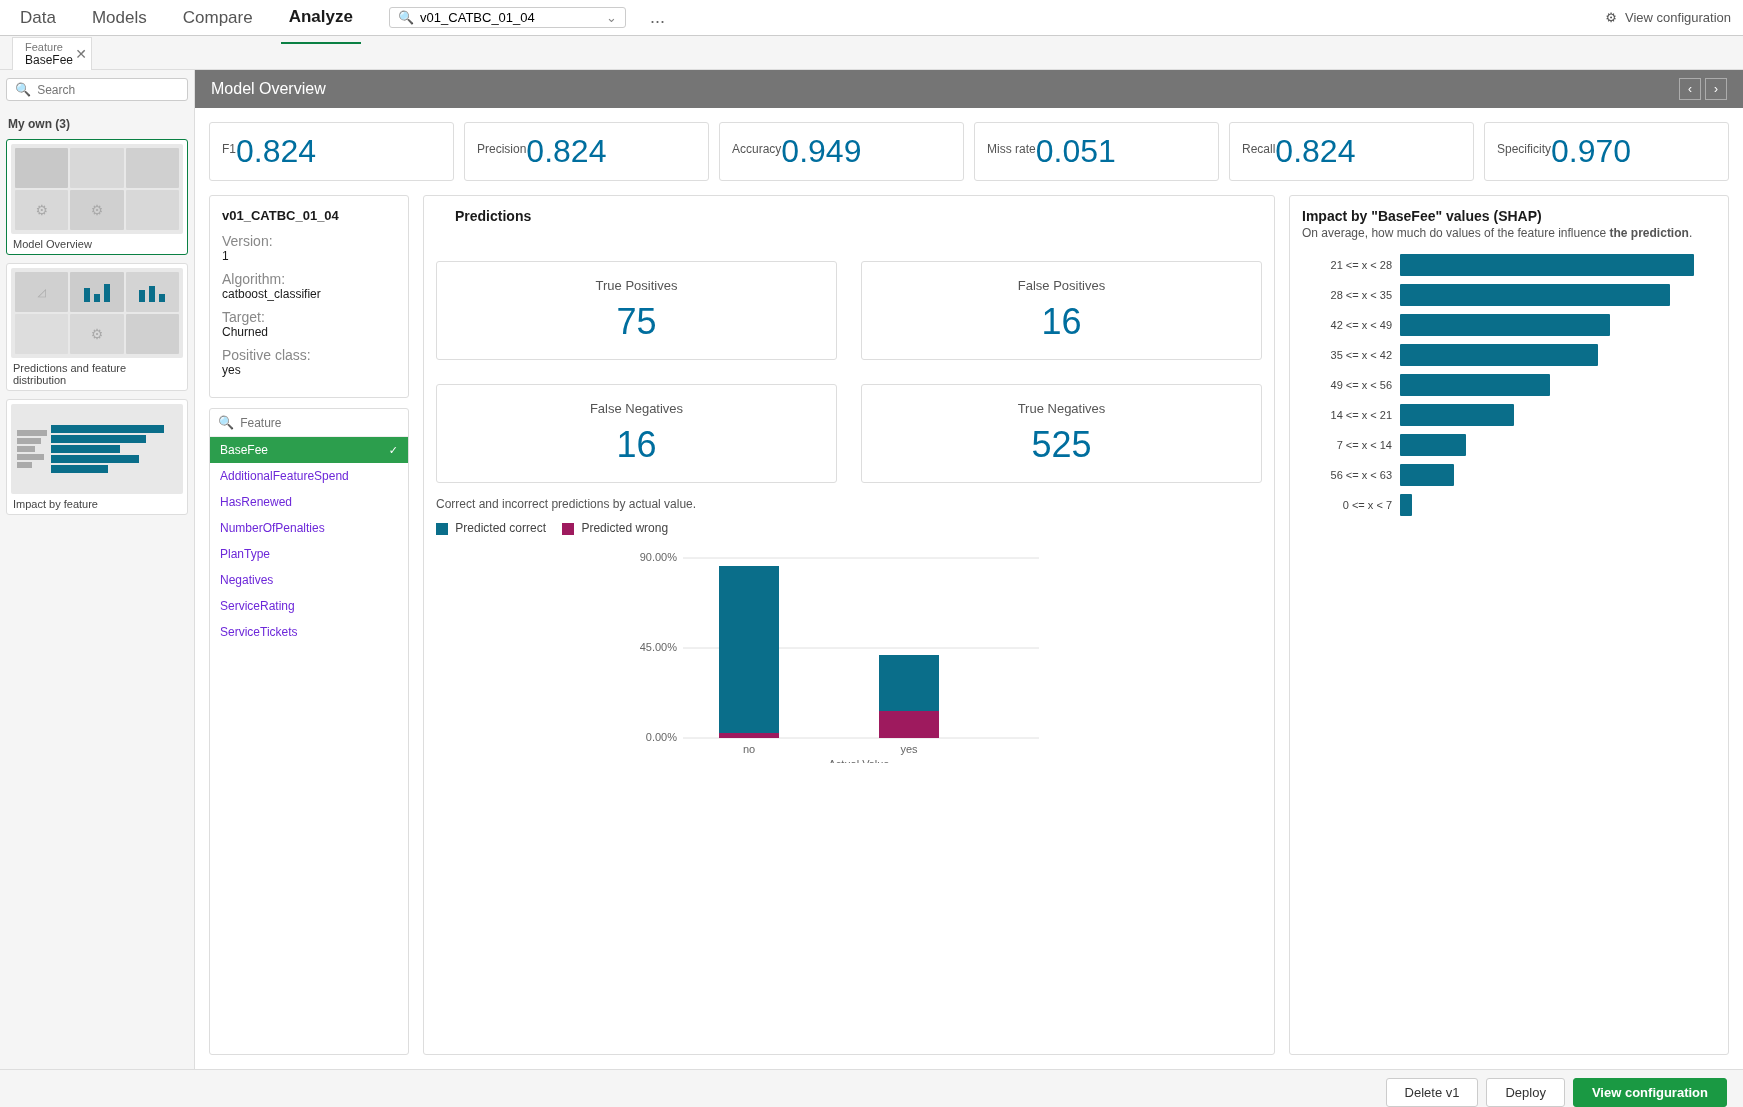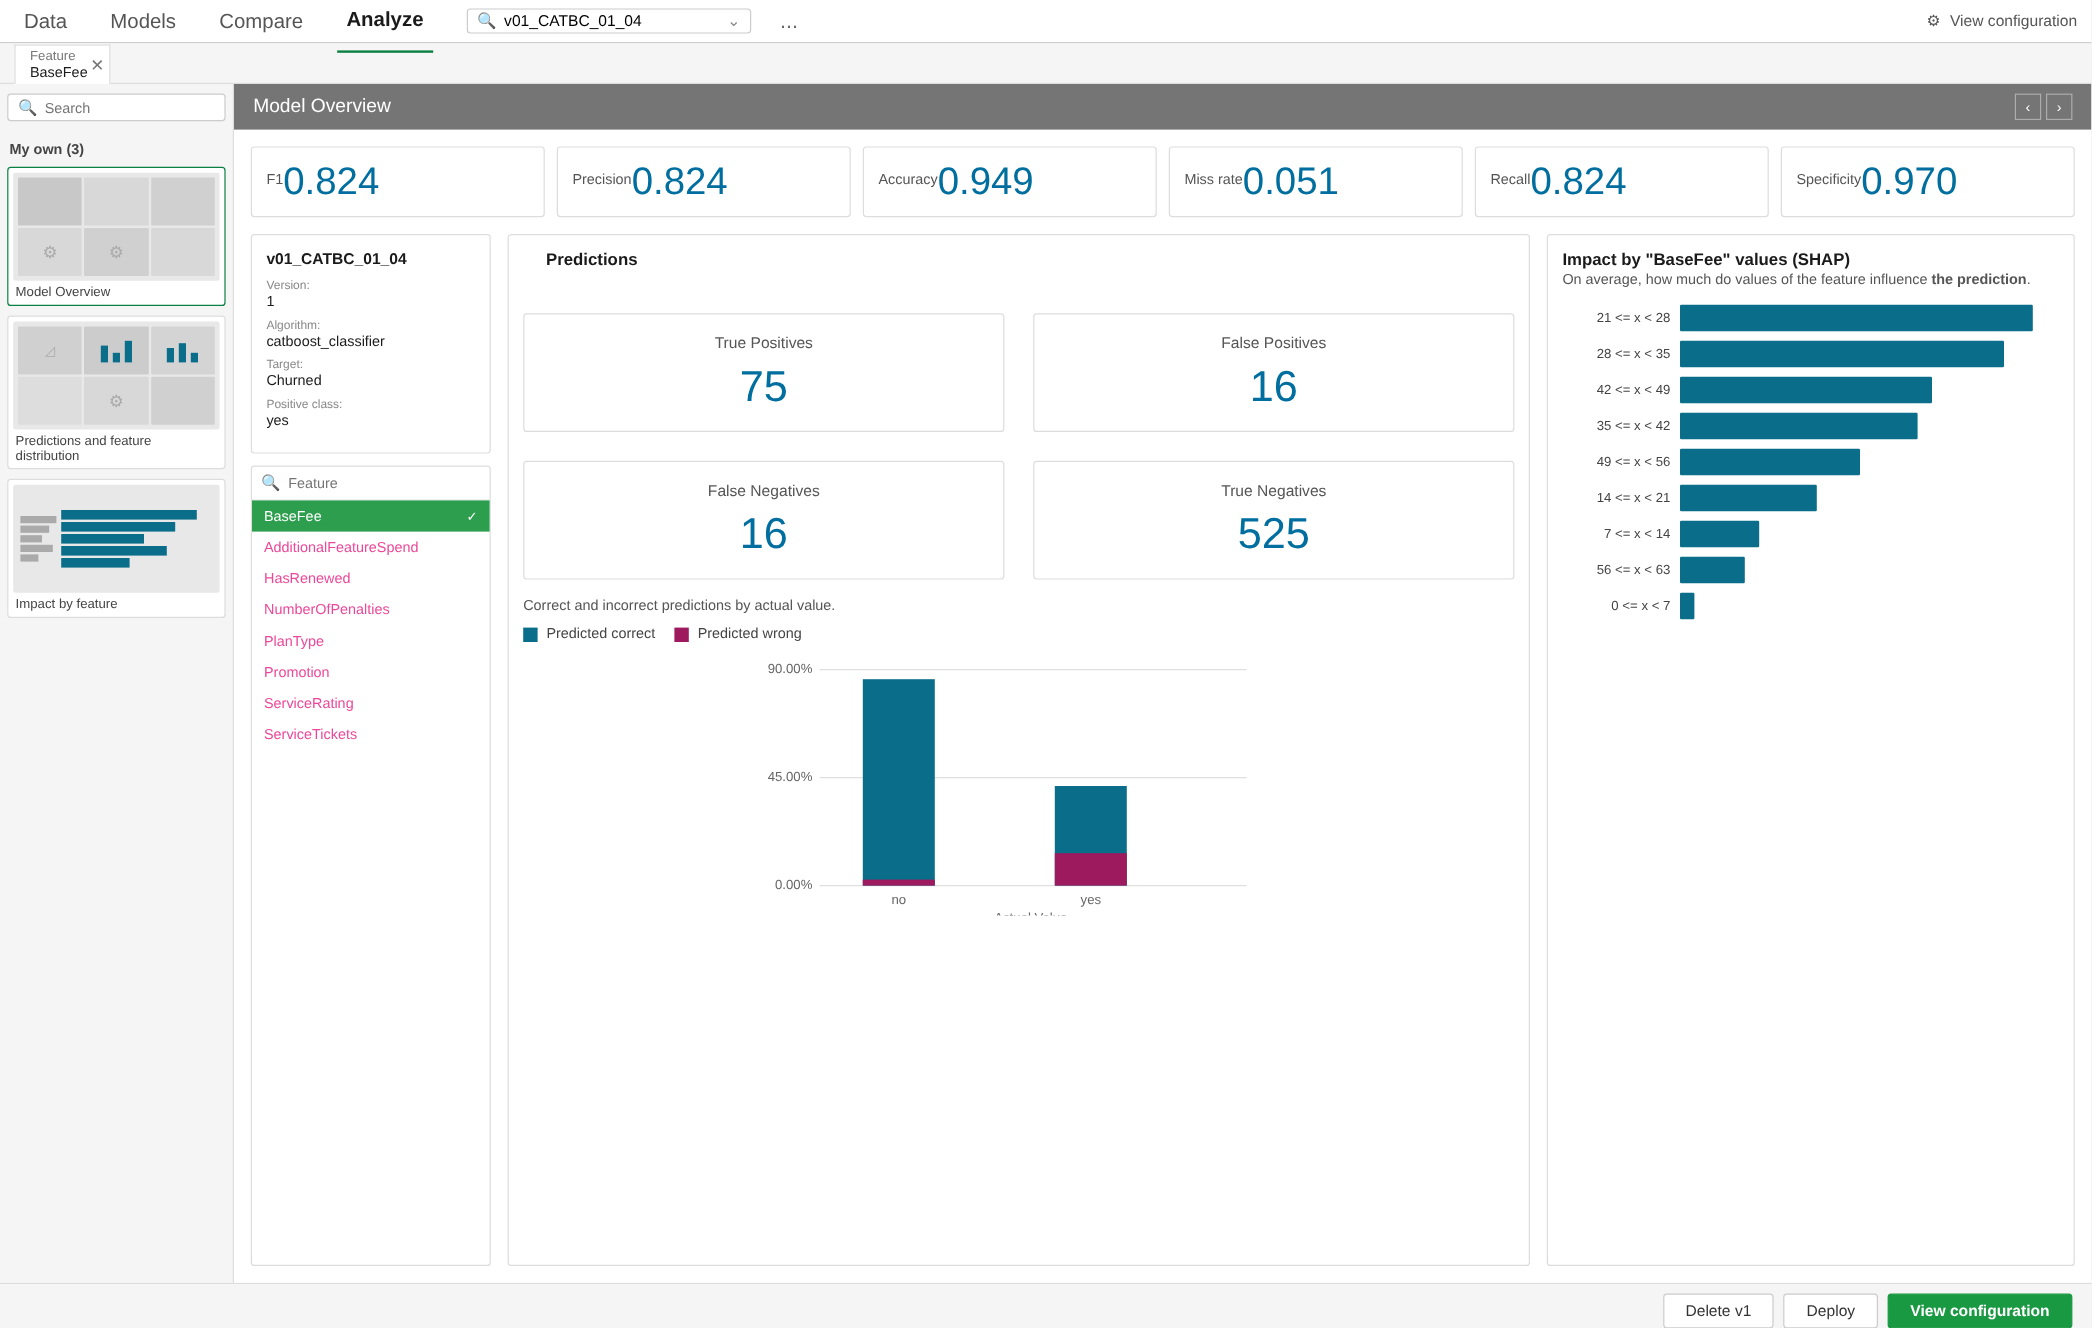--- a/index.html
+++ b/index.html
@@ -53,27 +53,27 @@
     .metric-value { font-size: 32px; font-weight: 400; color: #006e9e; }
 
     
     .lower-row { display: flex; gap: 14px; flex: 1; min-height: 0; }
 
     
     .left-panel { width: 200px; display: flex; flex-direction: column; gap: 10px; }
     .model-info-card { border: 1px solid #ddd; border-radius: 3px; padding: 12px; background: #fff; }
     .model-info-title { font-size: 13px; font-weight: 600; color: #1a1a1a; margin-bottom: 10px; }
     .model-info-row { display: flex; flex-direction: column; margin-bottom: 8px; }
-    .model-info-key { font-size: 10px; color: #888; }
+    .model-info-key { font-size: 14px; color: #888; }
     .model-info-val { font-size: 12px; color: #1a1a1a; }
     .feature-list-card { border: 1px solid #ddd; border-radius: 3px; background: #fff; flex: 1; display: flex; flex-direction: column; }
     .feature-list-header { display: flex; align-items: center; padding: 6px 8px; border-bottom: 1px solid #eee; gap: 6px; }
     .feature-search-icon { color: #888; font-size: 13px; }
     .feature-list-input { border: none; outline: none; font-size: 12px; width: 100%; }
-    .feature-item { padding: 6px 10px; font-size: 12px; color: #ec4899; cursor: pointer; display: flex; align-items: center; justify-content: space-between; }
+    .feature-item { padding: 6px 10px; font-size: 12px; color: #6d28d9; cursor: pointer; display: flex; align-items: center; justify-content: space-between; }
     .feature-item.active { background: #2c9e4d; color: #fff; }
     .check-icon { font-size: 11px; }
 
     
     .predictions-panel { flex: 1; border: 1px solid #ddd; border-radius: 3px; background: #fff; display: flex; flex-direction: column; padding: 12px; }
     .panel-title { font-size: 14px; font-weight: 600; color: #1a1a1a; margin-bottom: 12px; padding-left: 19px; }
     .confusion-grid { display: grid; grid-template-columns: 1fr 1fr; gap: 24px; margin-bottom: 14px; margin-top: 25px; }
     .confusion-cell { border: 1px solid #ddd; border-radius: 3px; padding: 16px; display: flex; flex-direction: column; align-items: center; justify-content: center; }
     .confusion-label { font-size: 13px; color: #555; margin-bottom: 8px; }
     .confusion-value { font-size: 36px; font-weight: 400; color: #006e9e; }
@@ -287,21 +287,21 @@
                 <div class="feature-item">
                   <span>HasRenewed</span>
                 </div>
                 <div class="feature-item">
                   <span>NumberOfPenalties</span>
                 </div>
                 <div class="feature-item">
                   <span>PlanType</span>
                 </div>
                 <div class="feature-item">
-                  <span>Promotion</span>
+                  <span>Negatives</span>
                 </div>
                 <div class="feature-item">
                   <span>ServiceRating</span>
                 </div>
                 <div class="feature-item">
                   <span>ServiceTickets</span>
                 </div>
               </div>
           </div>
         </div>

